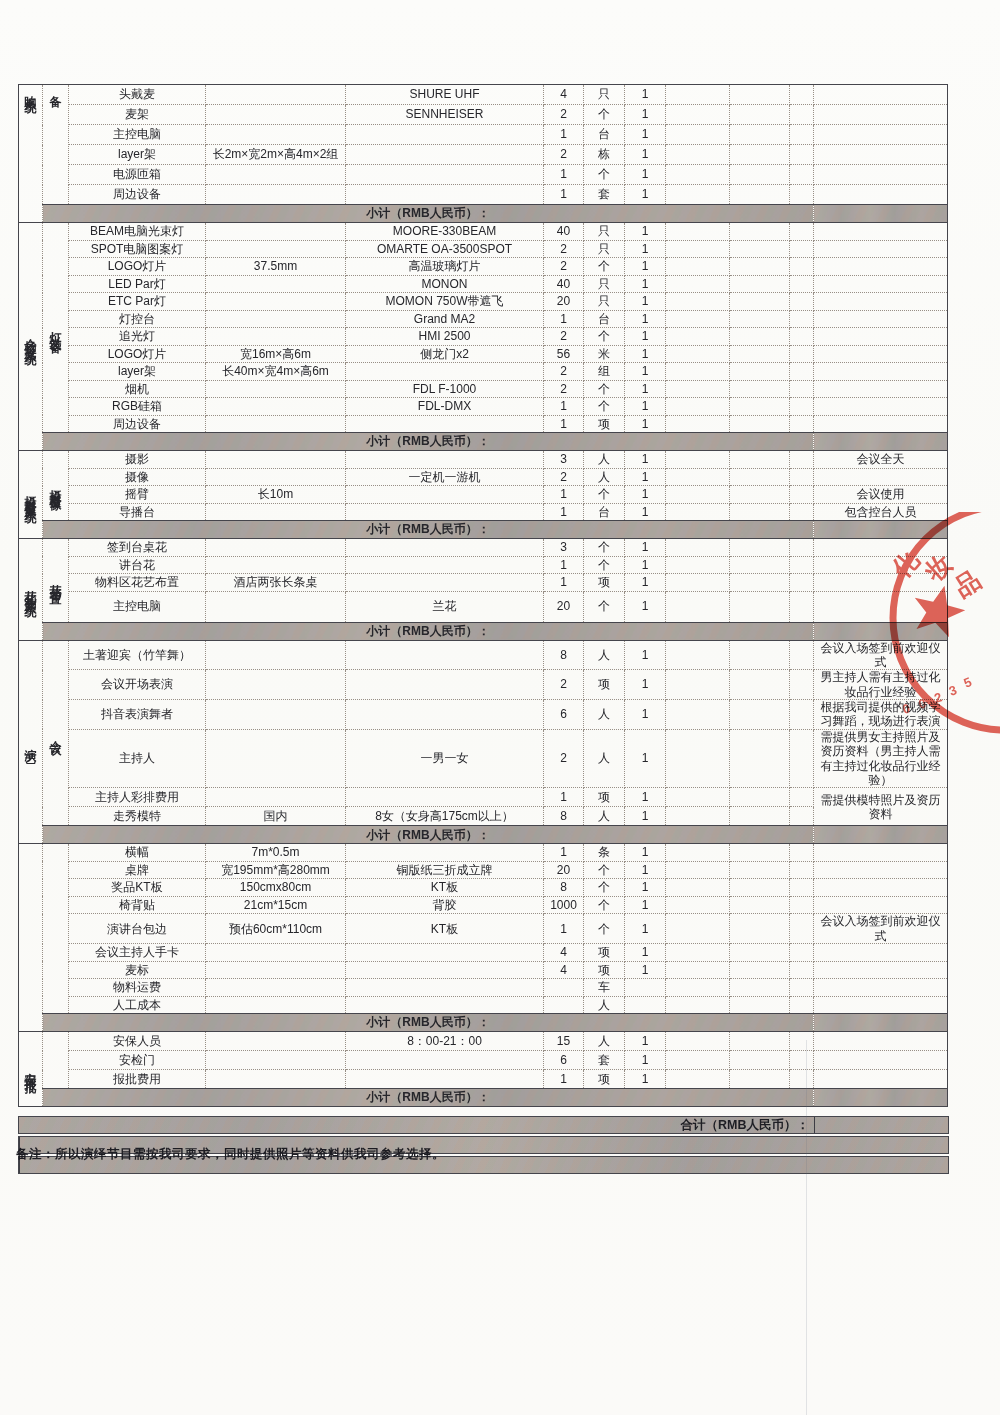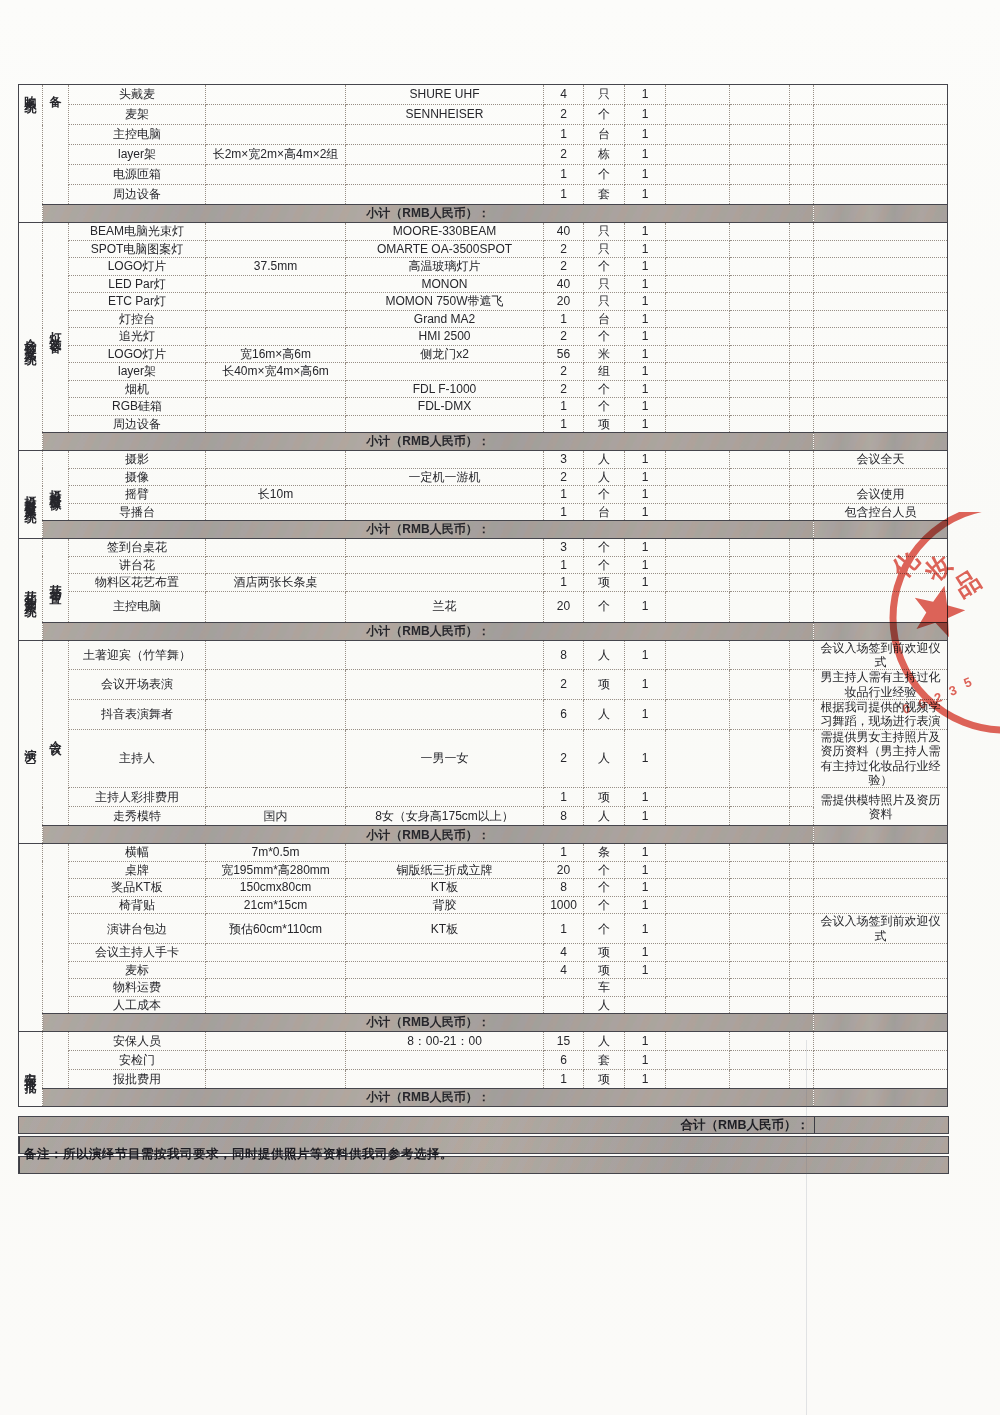--- a/index.html
+++ b/index.html
@@ -75,21 +75,21 @@
   .total-row .t-label{
     flex:0 0 795px;text-align:right;font-weight:bold;font-size:12.5px;color:#1e1e24;
     padding-right:5px;box-sizing:border-box;
   }
   .total-row .t-value{
     flex:1;height:100%;box-sizing:border-box;
     border-left:1.5px solid #3d3d44;
   }
   .gap{height:7px;}
   .footer-note{
-    position:absolute;left:24px;top:1146px;
+    position:absolute;left:16px;top:1146px;
     font-weight:bold;font-size:12.5px;color:#1c1c22;letter-spacing:.5px;
   }
   .crease{
     position:absolute;left:806px;top:1040px;width:1px;height:375px;
     background:rgba(95,105,125,.16);
   }
   .stamp{
     position:absolute;left:852px;top:512px;width:148px;height:250px;
     mix-blend-mode:multiply;pointer-events:none;
   }

